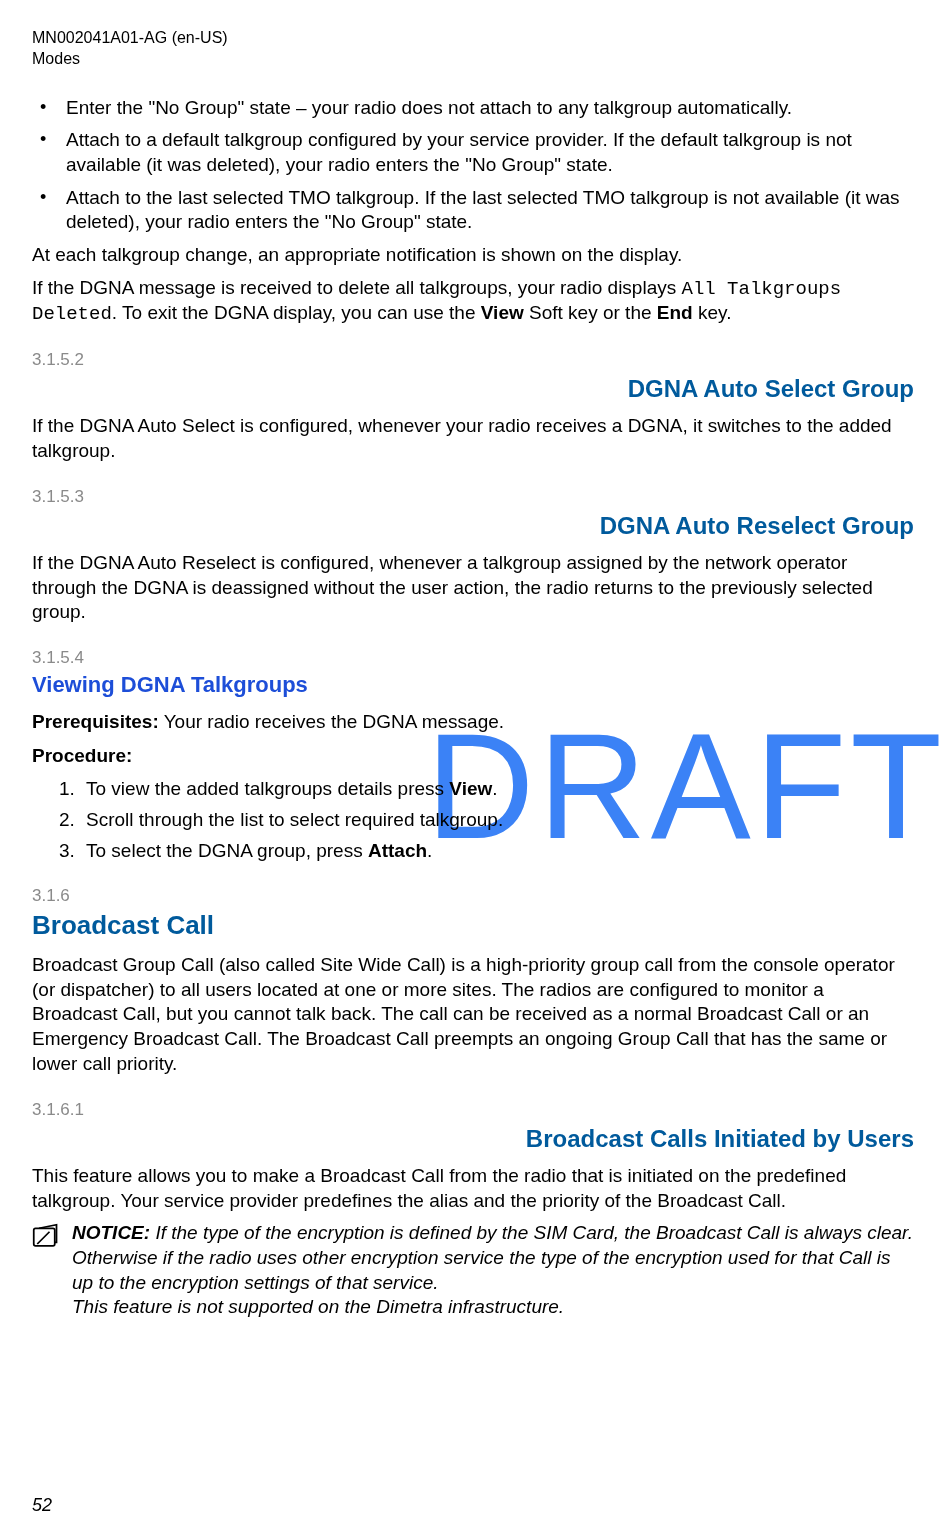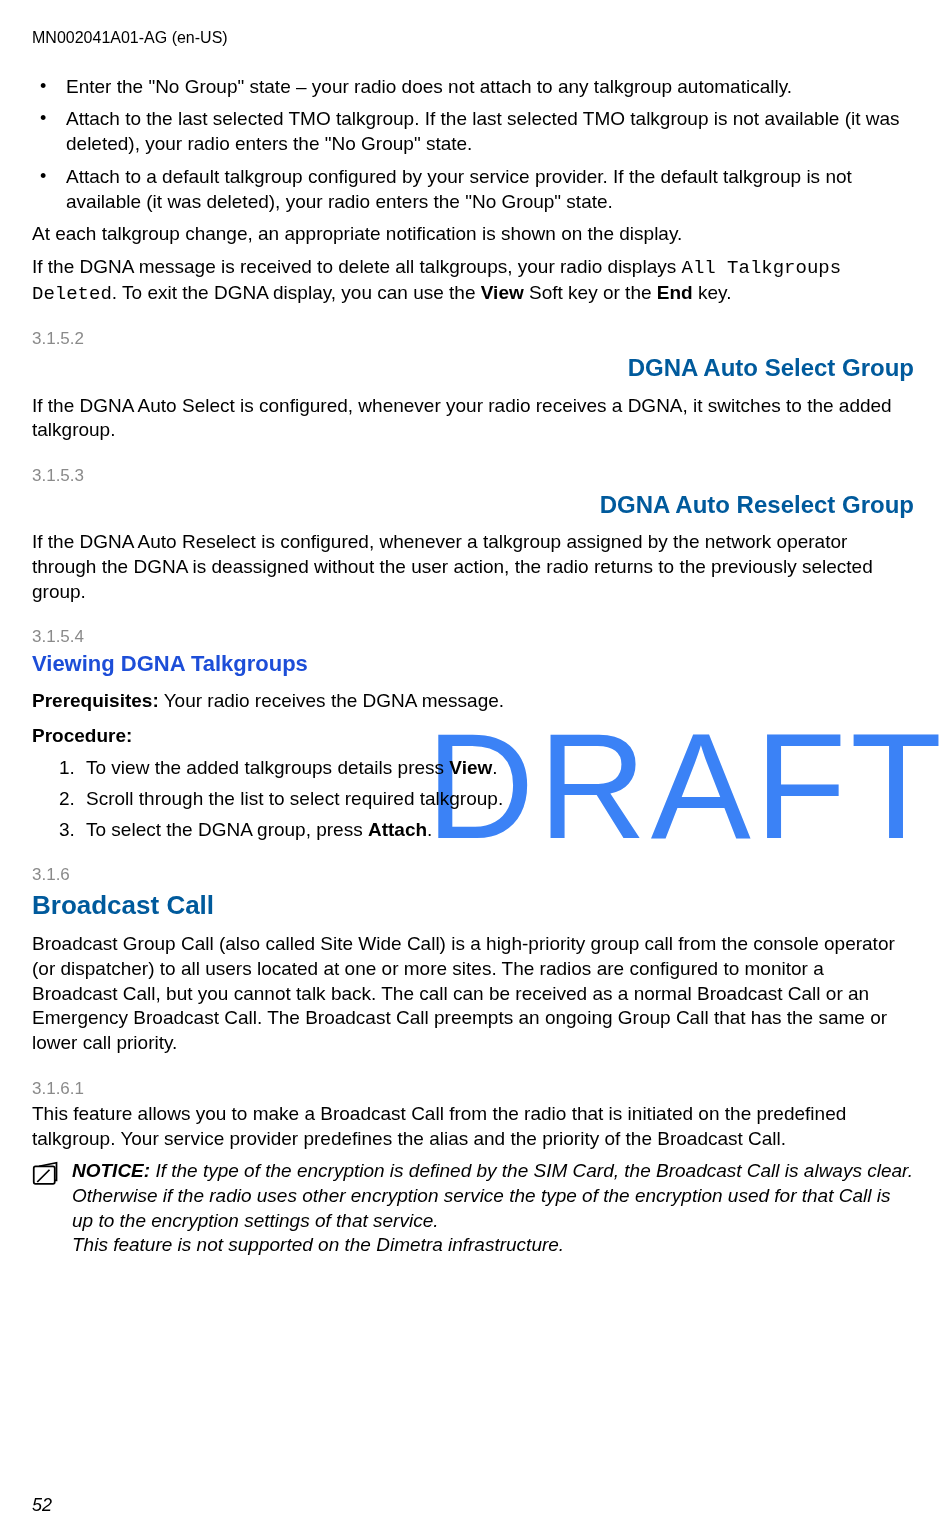--- a/index.html
+++ b/index.html
@@ -131,28 +131,29 @@
   }
 </style>
 </head>
 <body>
 
 <div class="watermark">DRAFT</div>
 
 <div class="page">
   <div class="hdr">
     <div>MN002041A01-AG (en-US)</div>
+    <div>Modes</div>
   </div>
 
   <div class="content">
 
     <ul class="bullets">
       <li>Enter the "No Group" state – your radio does not attach to any talkgroup automatically.</li>
+      <li>Attach to a default talkgroup configured by your service provider. If the default talkgroup is not available (it was deleted), your radio enters the "No Group" state.</li>
       <li>Attach to the last selected TMO talkgroup. If the last selected TMO talkgroup is not available (it was deleted), your radio enters the "No Group" state.</li>
-      <li>Attach to a default talkgroup configured by your service provider. If the default talkgroup is not available (it was deleted), your radio enters the "No Group" state.</li>
     </ul>
 
     <p>At each talkgroup change, an appropriate notification is shown on the display.</p>
 
     <p>
       <span>If the DGNA message is received to delete all talkgroups, your radio displays </span><span class="mono">All Talkgroups Deleted</span><span>. To exit the DGNA display, you can use the </span><span class="bolder">View</span><span> Soft key or the </span><span class="bolder">End</span><span> key.</span>
     </p>
 
     <div class="secnum">3.1.5.2</div>
     <div class="h-blue-24">DGNA Auto Select Group</div>
@@ -176,20 +177,21 @@
       <li>
         <span>To select the DGNA group, press </span><span class="bolder">Attach</span><span>.</span>
       </li>
     </ol>
 
     <div class="secnum">3.1.6</div>
     <div class="h-blue-26">Broadcast Call</div>
     <p>Broadcast Group Call (also called Site Wide Call) is a high-priority group call from the console operator (or dispatcher) to all users located at one or more sites. The radios are configured to monitor a Broadcast Call, but you cannot talk back. The call can be received as a normal Broadcast Call or an Emergency Broadcast Call. The Broadcast Call preempts an ongoing Group Call that has the same or lower call priority.</p>
 
     <div class="secnum">3.1.6.1</div>
+    <div class="h-blue-24">Broadcast Calls Initiated by Users</div>
     <p>This feature allows you to make a Broadcast Call from the radio that is initiated on the predefined talkgroup. Your service provider predefines the alias and the priority of the Broadcast Call.</p>
 
     <div class="notice-row">
       <div class="notice-icon">
         <svg viewBox="0 0 32 32">
           <rect x="2" y="6" width="24" height="20" rx="2" ry="2" fill="none" stroke="#000" stroke-width="2"></rect>
           <path d="M8 6 L28 2 L28 22 L26 22" fill="none" stroke="#000" stroke-width="2"></path>
           <line x1="20" y1="10" x2="6" y2="24" stroke="#000" stroke-width="2"></line>
         </svg>
       </div>

